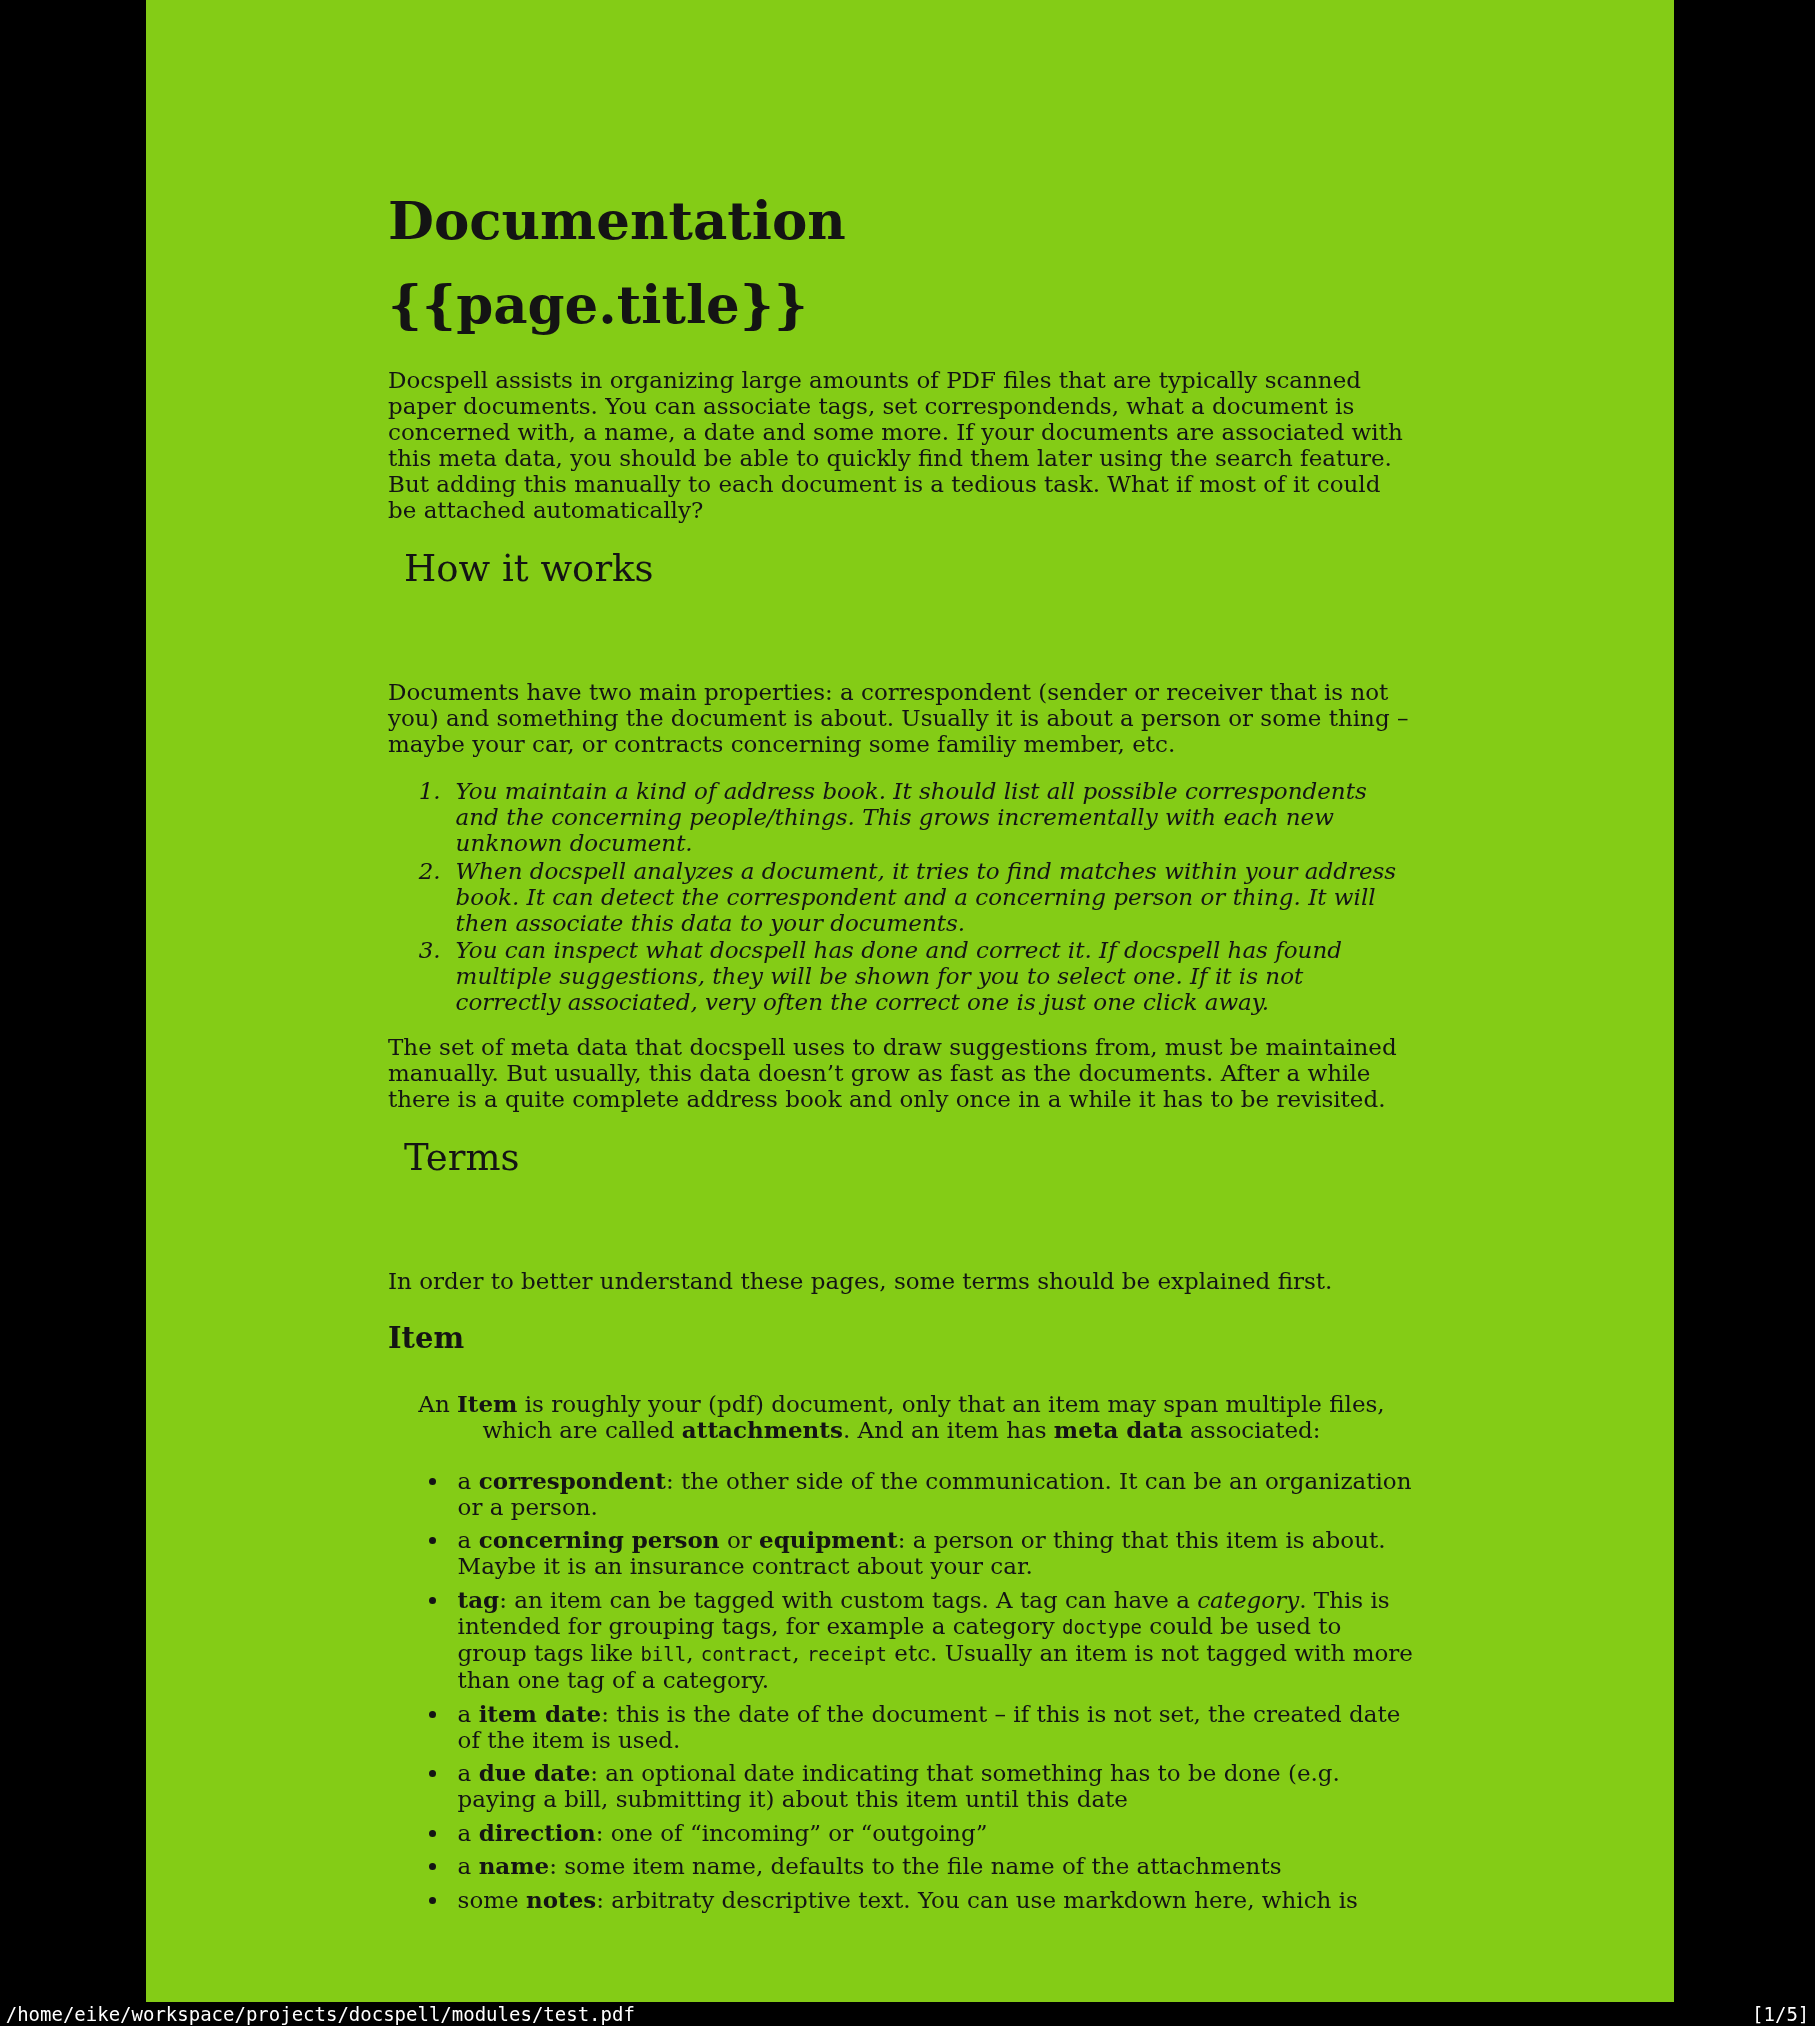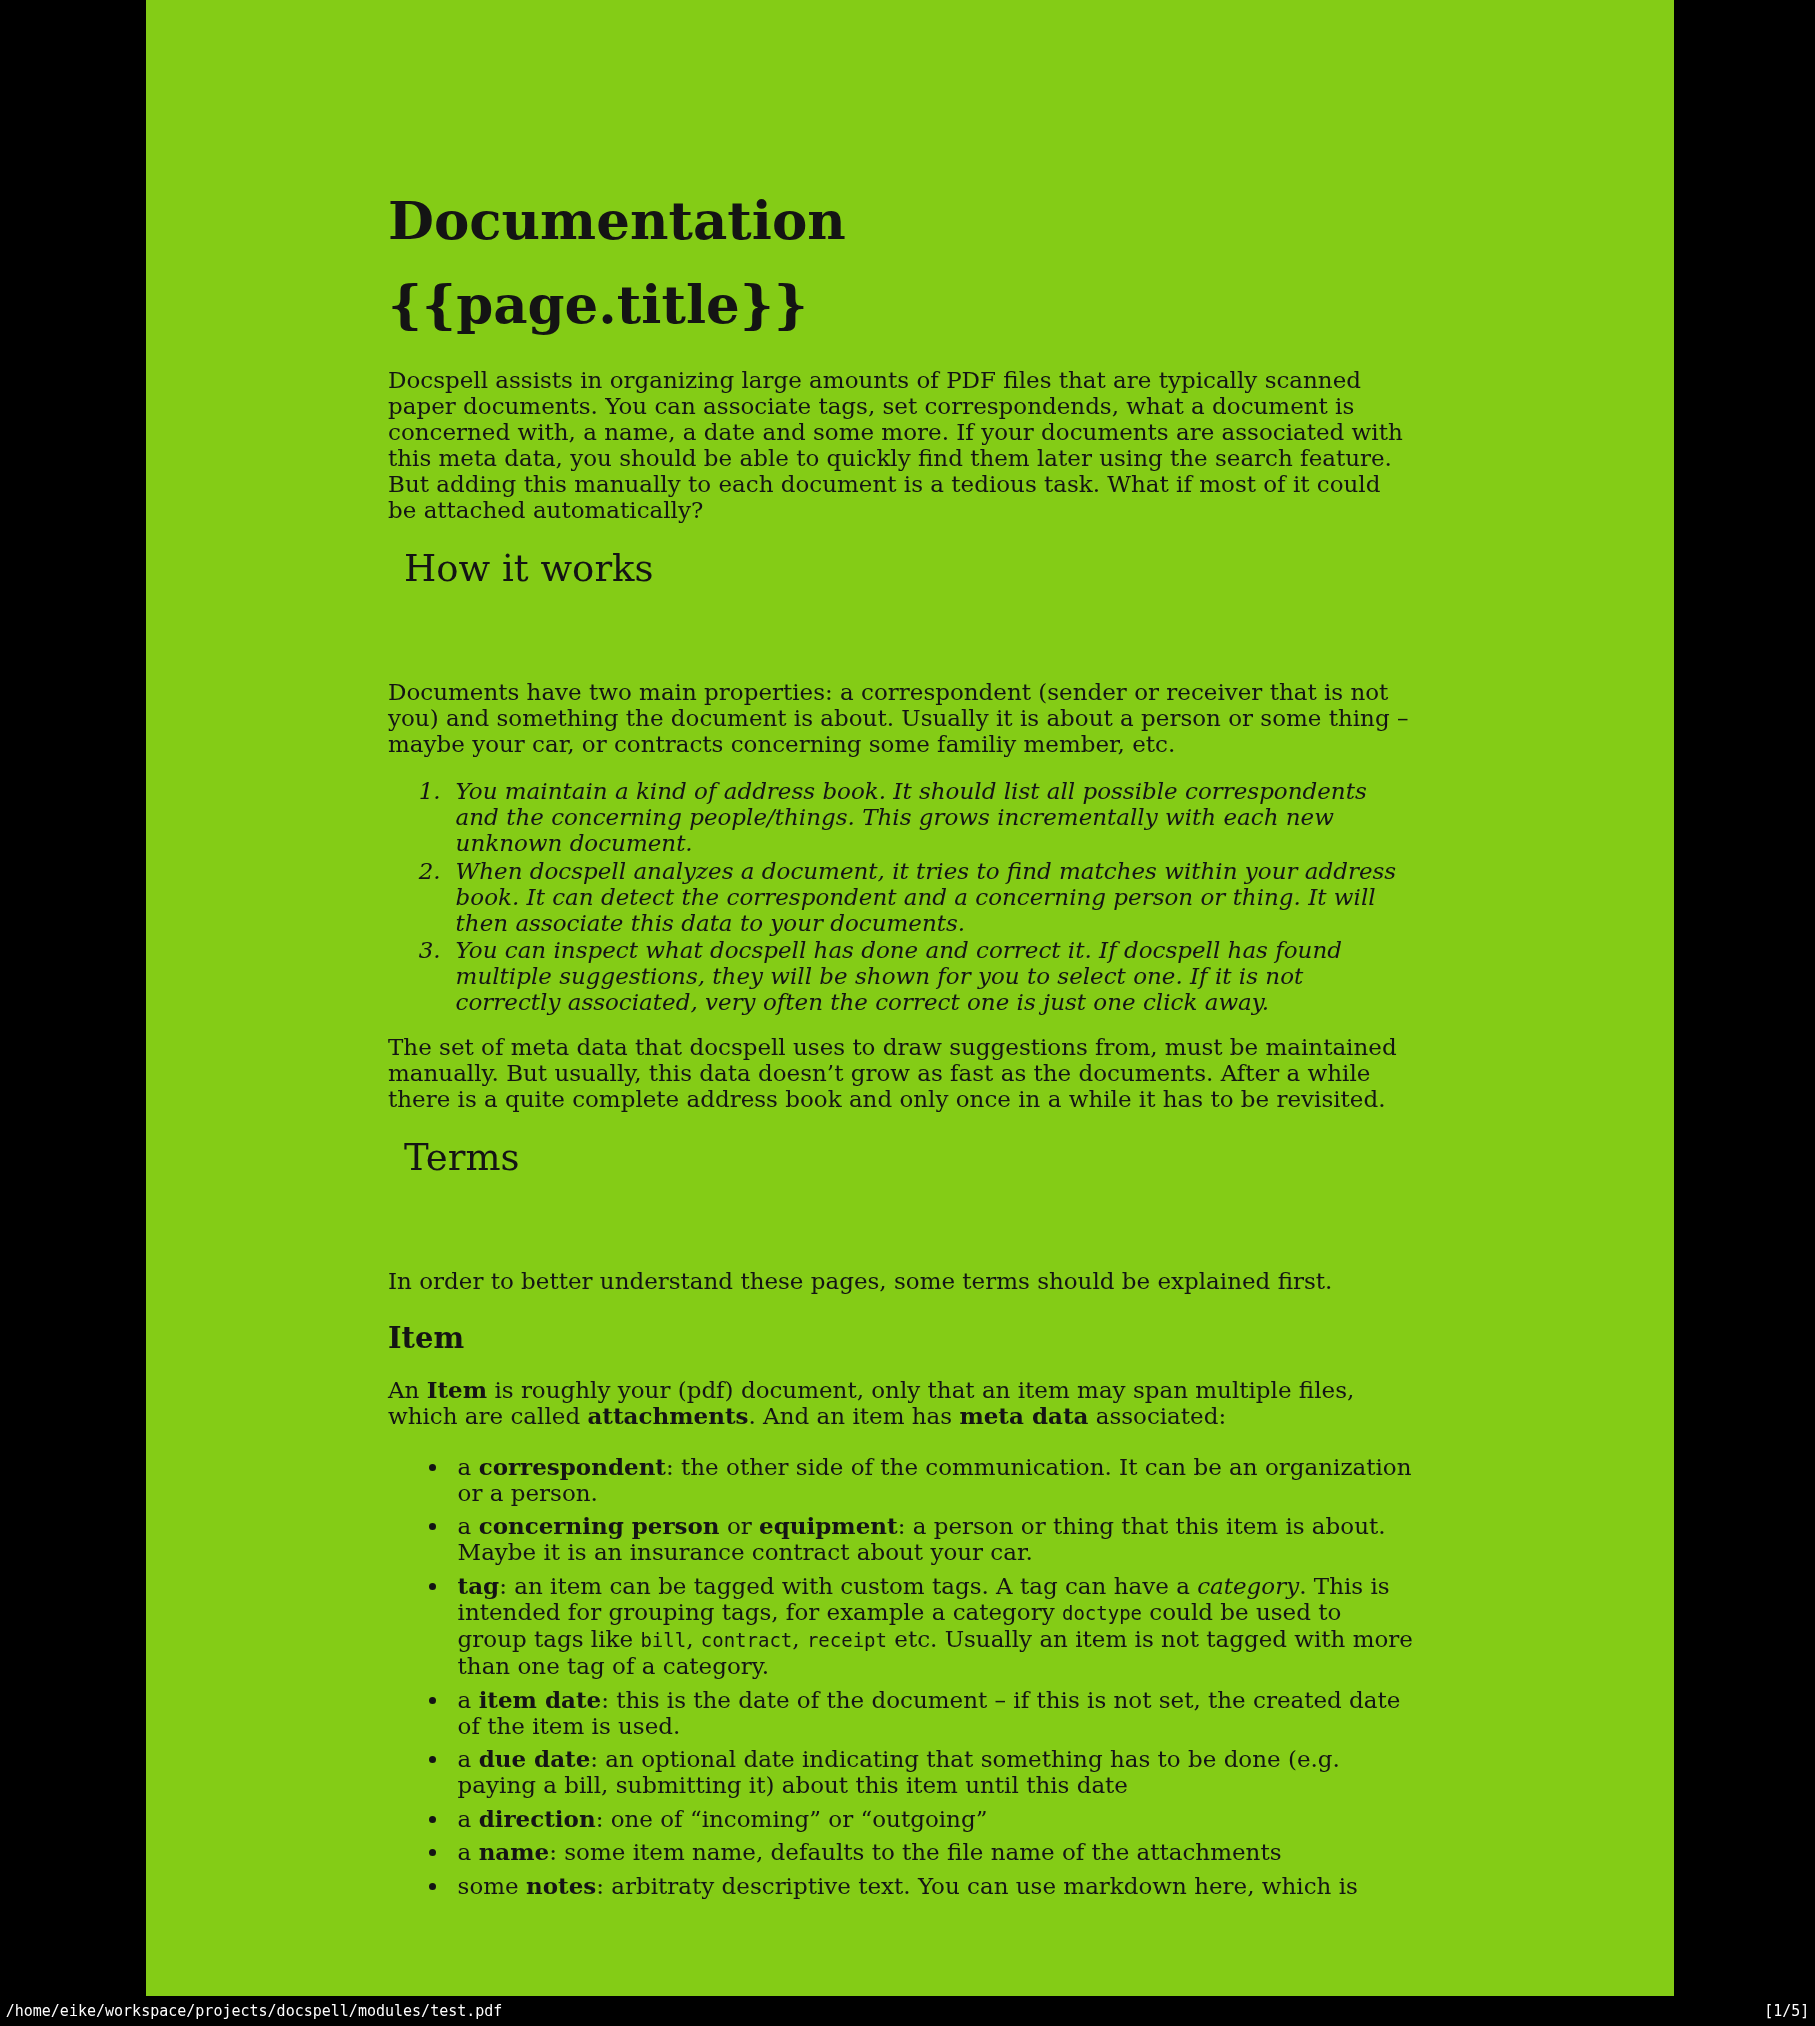--- a/index.html
+++ b/index.html
@@ -62,41 +62,41 @@
 
   
   .doc-content > * + * { margin-top: 24.6px; }
   .doc-content h1 + h1 { margin-top: 28px; }
   .doc-content h1 + p { margin-top: 35px; }
   .doc-content p + h2, .doc-content ol + h2, .doc-content ul + h2 { margin-top: 26.5px; }
   .doc-content h2 + p { margin-top: 90px; }
   .doc-content p + ol { margin-top: 21px; font-style: italic; }
   .doc-content ol + p { margin-top: 19px; }
   .doc-content p + h3 { margin-top: 29px; }
-  .doc-content h3 + p { margin-top: 24px; }
+  .doc-content h3 + p { margin-top: 38px; text-align: center; }
   .doc-content p + ul { margin-top: 24.6px; }
 
   .doc-content b { font-weight: bold; }
   .doc-content i { font-style: italic; }
   .doc-content code {
     font-family: "DejaVu Sans Mono", monospace;
     font-size: 19px;
     font-style: normal;
     font-weight: normal;
   }
   .statusbar {
     position: absolute;
     left: 0;
     bottom: 0;
     width: 1815px;
-    height: 30px;
+    height: 24px;
     background: #000000;
     color: #ffffff;
     font-family: "DejaVu Sans Mono", monospace;
-    font-size: 15px;
+    font-size: 19px;
     line-height: 24px;
     display: flex;
     justify-content: space-between;
     align-items: center;
     padding: 0 5.7px;
     white-space: nowrap;
   }
 </style>
 </head>
 <body>

